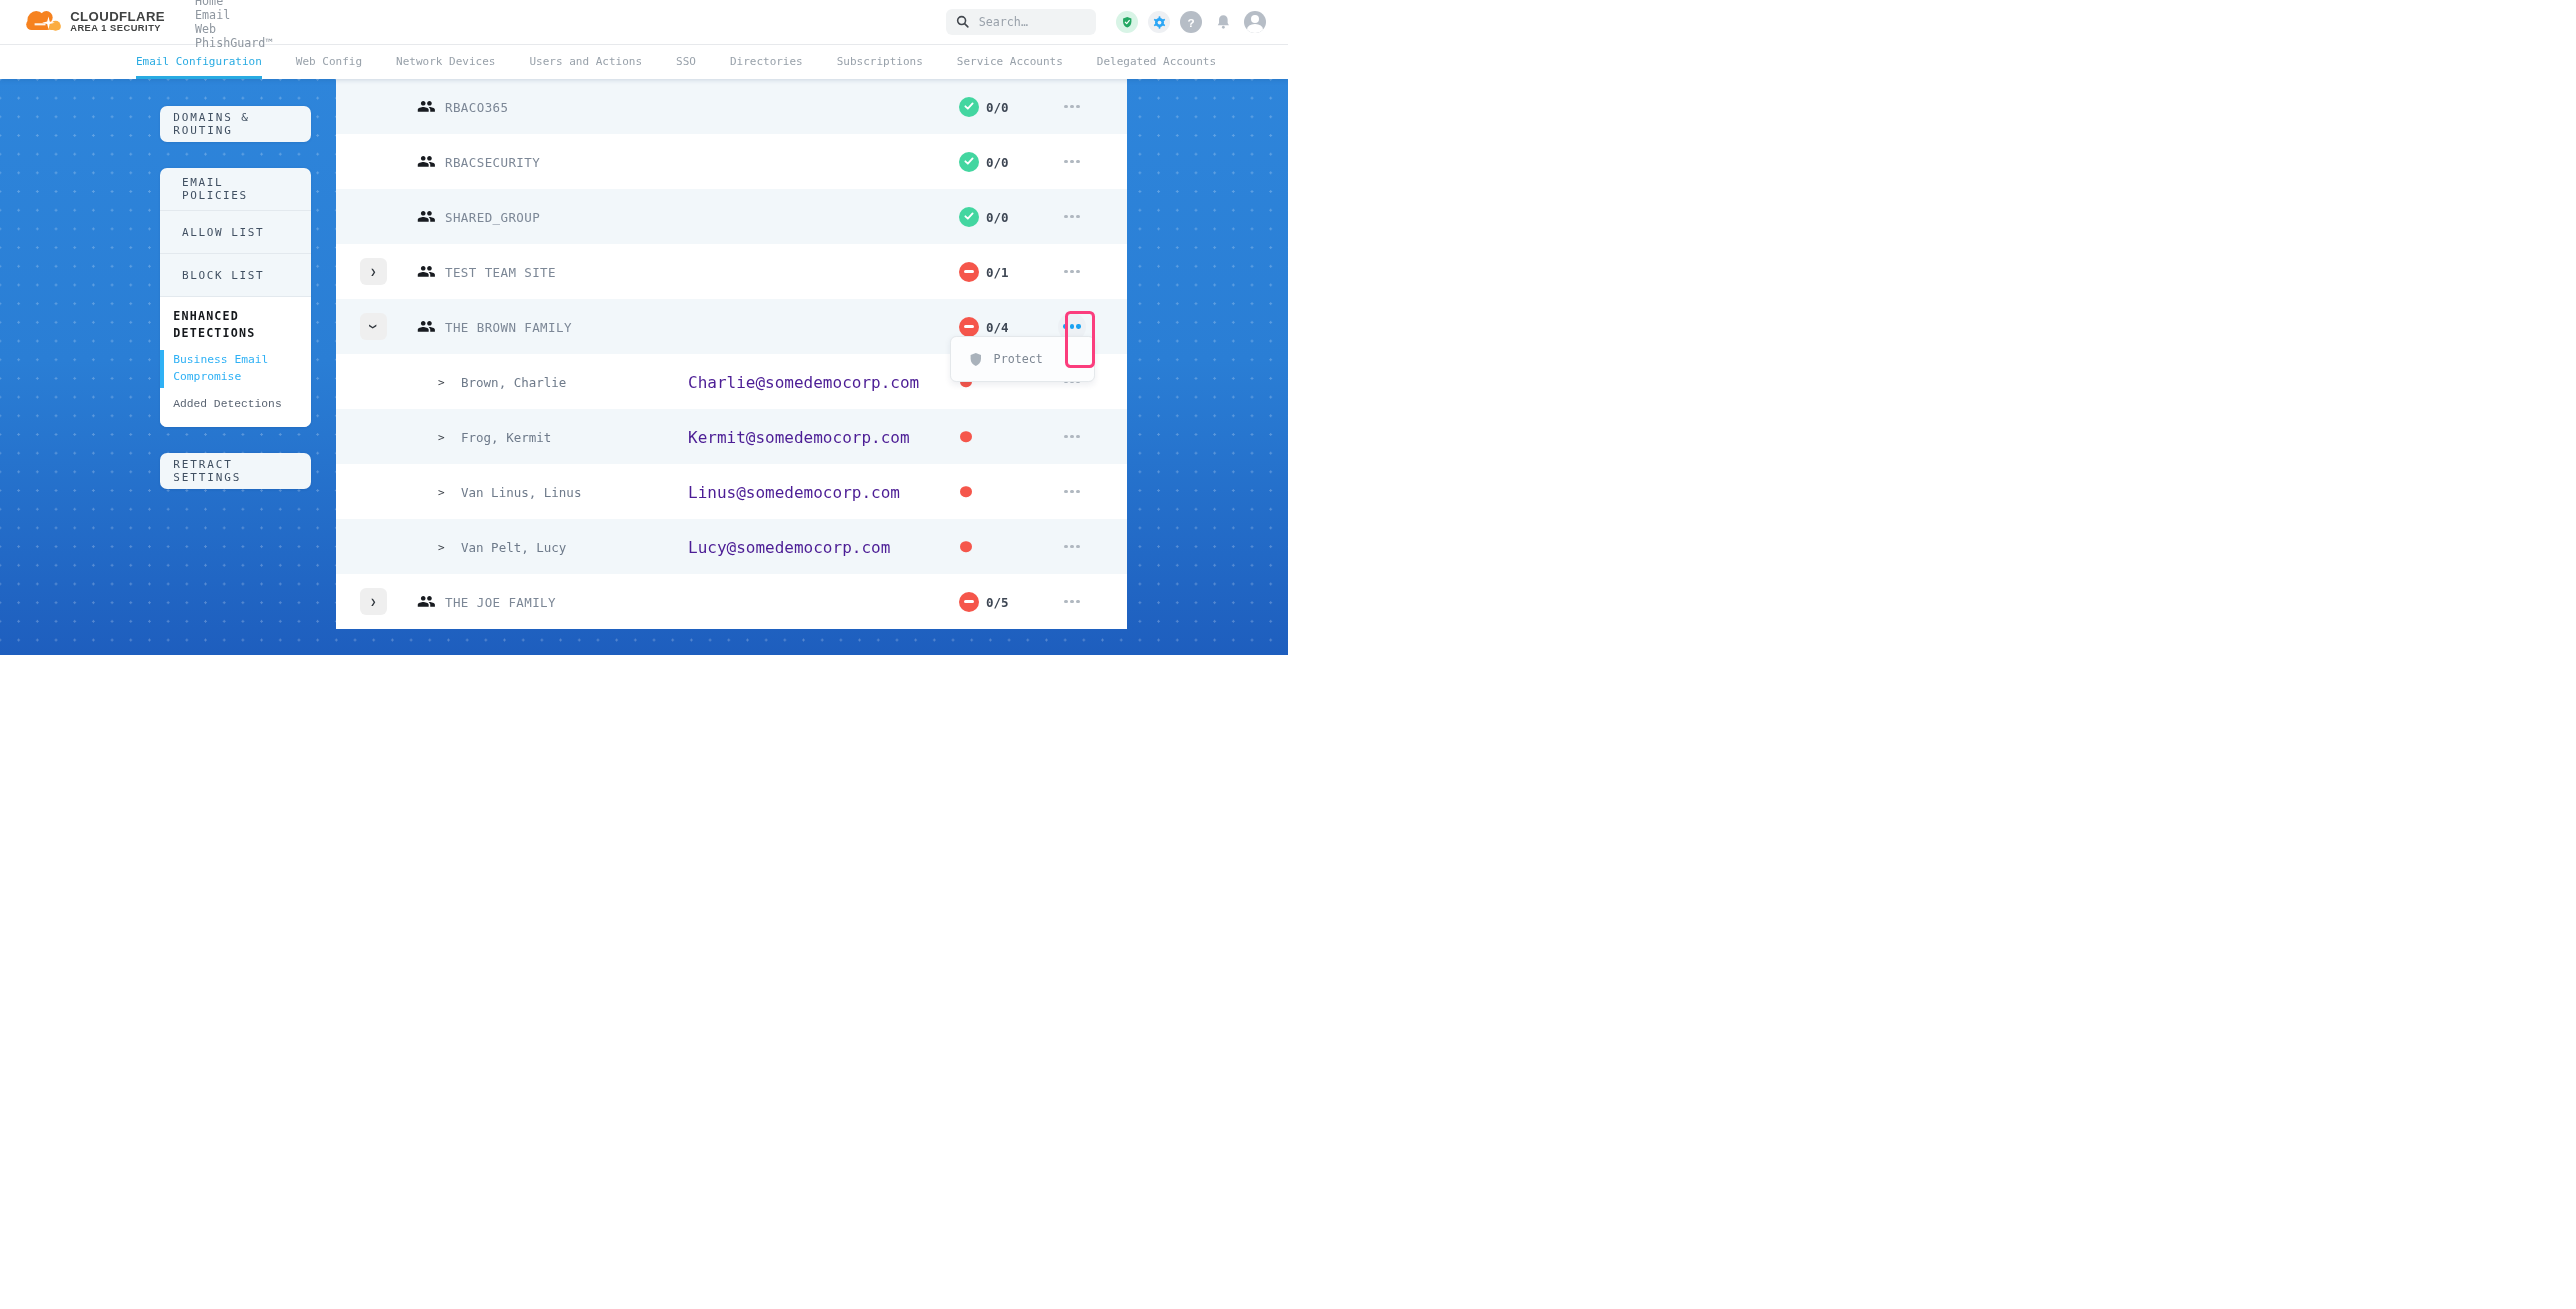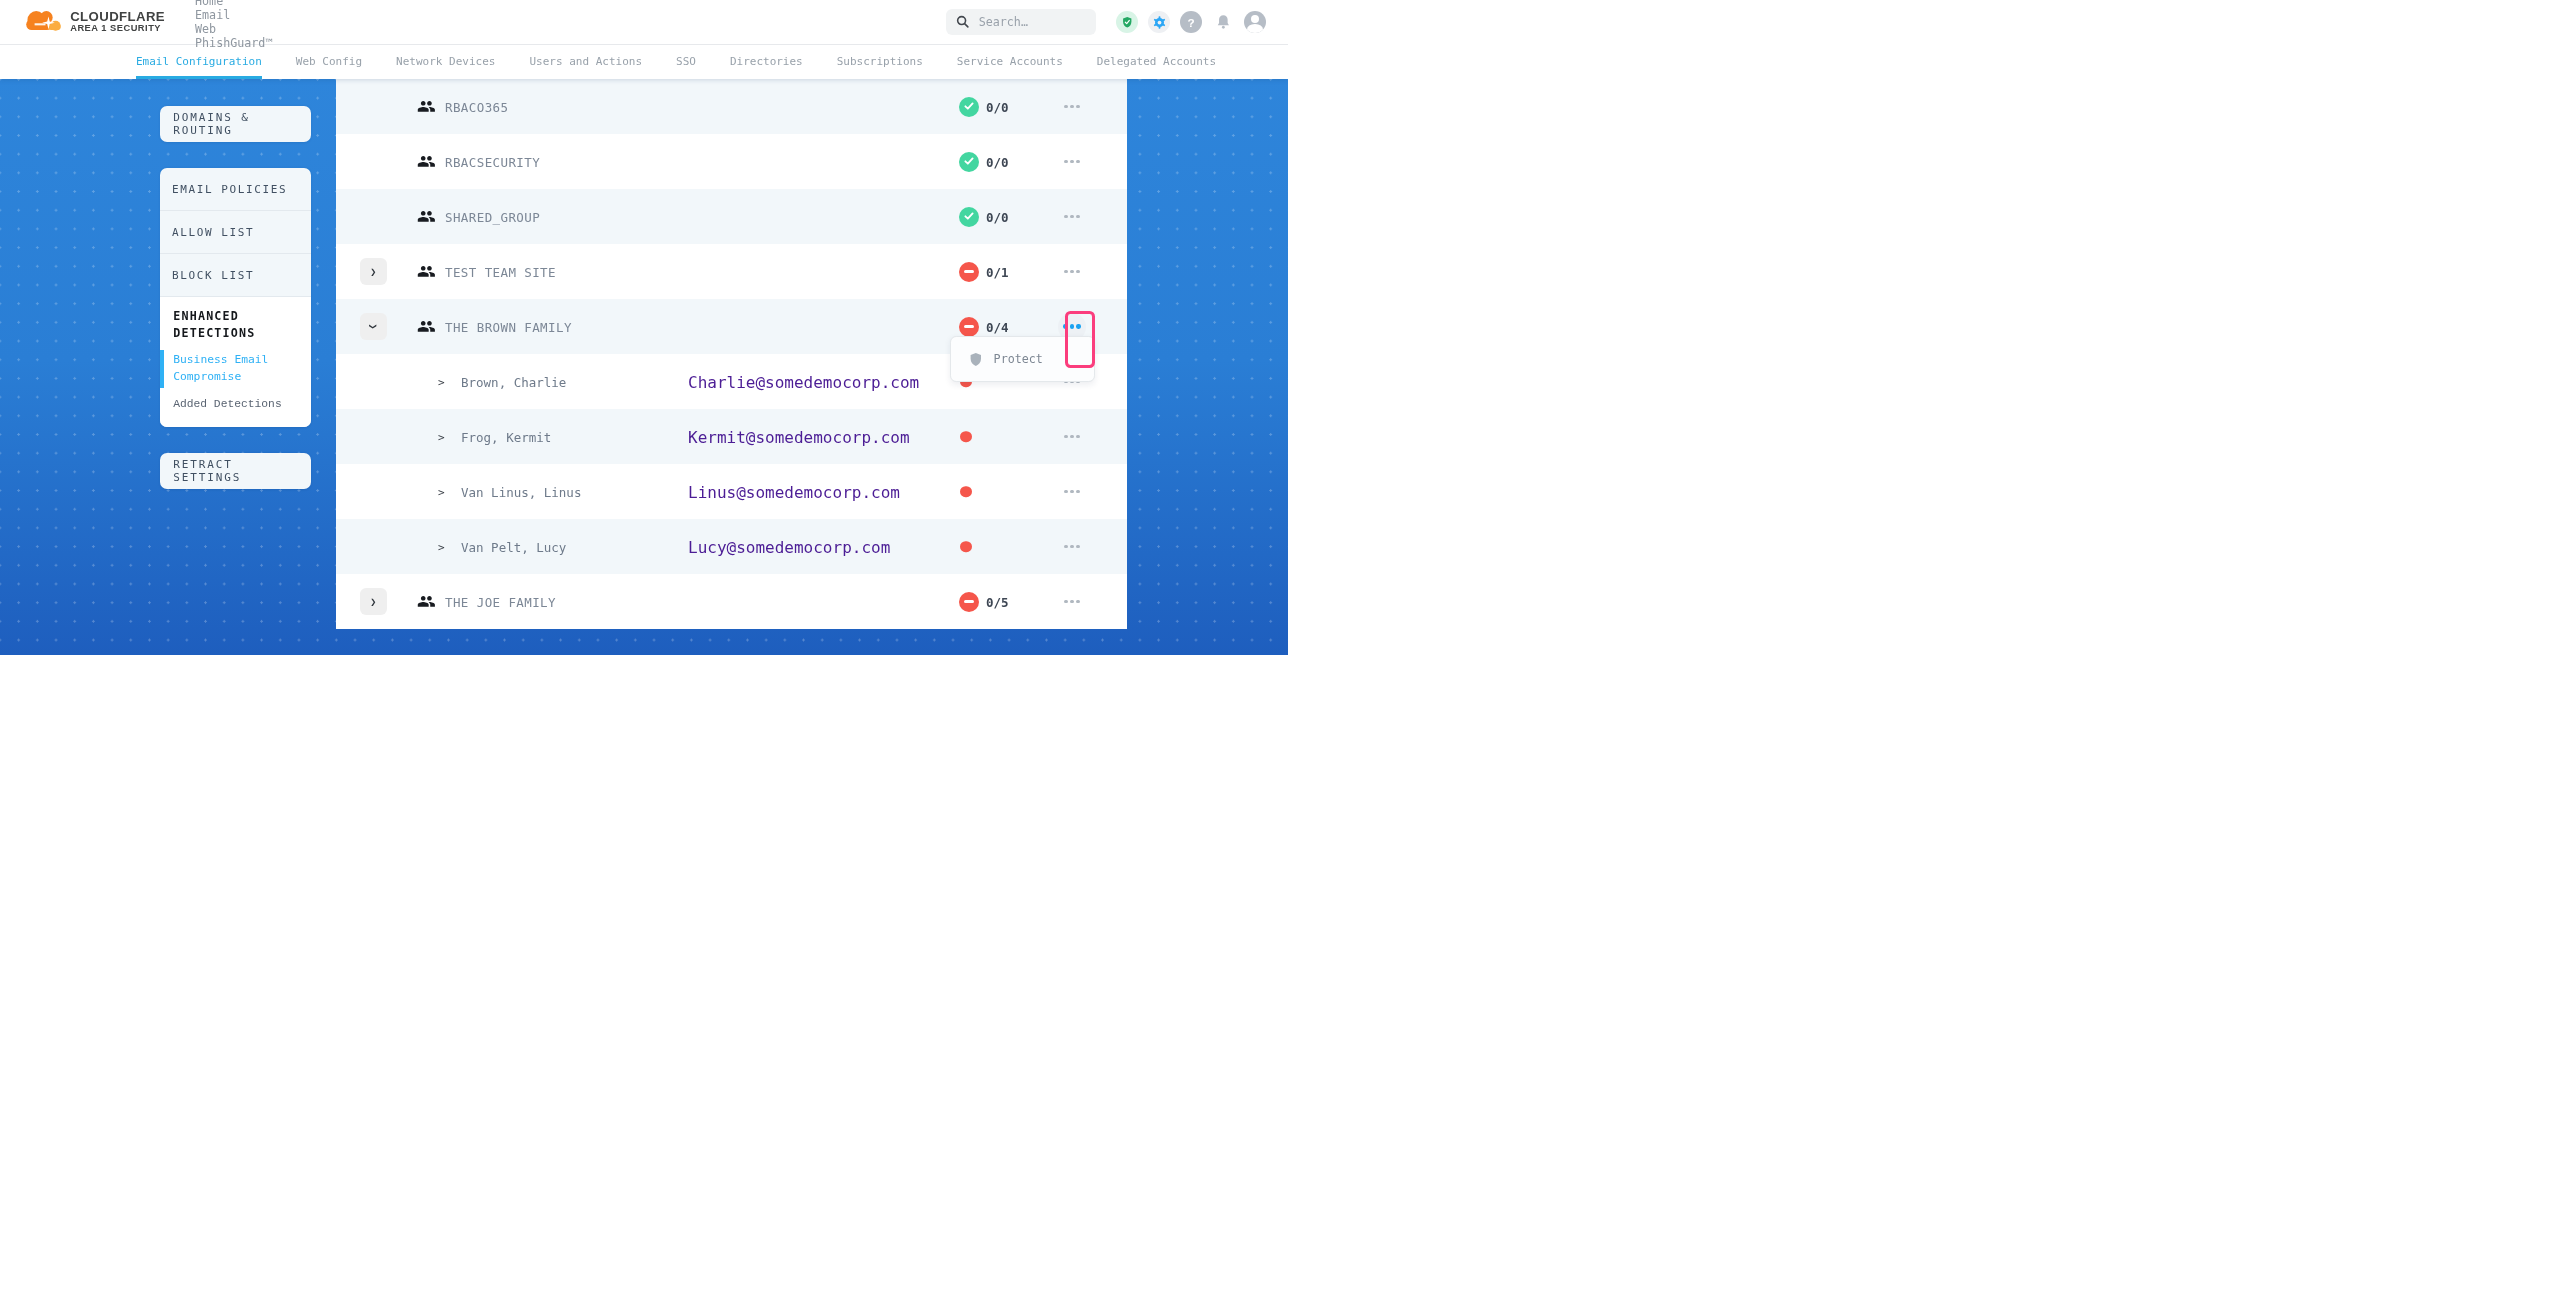--- a/index.html
+++ b/index.html
@@ -43,21 +43,21 @@
   .tab{position:relative;font-size:11px;color:#98a1aa;height:100%;display:flex;align-items:center;cursor:pointer;white-space:nowrap;}
   .tab.active{color:#29abe2;}
   .tab.active::after{content:"";position:absolute;left:0;right:0;bottom:0;height:3.1px;background:#29abe2;}
 
   
   .sidebar{position:absolute;left:160px;top:106px;width:151px;z-index:2;}
   .card{background:#f2f7fa;border-radius:7px;overflow:hidden;box-shadow:0 0.8px 2.3px rgba(10,40,90,.12);}
   .card + .card{margin-top:26px;}
   .card-single{height:36px;display:flex;align-items:center;padding:0 13.2px;
     font-size:11px;color:#415062;letter-spacing:1.9px;cursor:pointer;}
-  .side-item{height:42px;display:flex;align-items:center;padding:0 12px;font-size:11px;
+  .side-item{height:42px;display:flex;align-items:center;padding:0 22px;font-size:11px;
     color:#415062;letter-spacing:1.6px;border-bottom:0.8px solid #e3e9ee;cursor:pointer;}
   .enh-section{background:#fff;padding:11px 13.2px 14px 13.2px;}
   .enh-title{font-size:11.7px;font-weight:bold;color:#15181c;letter-spacing:1.2px;line-height:1.45;cursor:pointer;}
   .enh-child{position:relative;font-size:11.3px;line-height:1.5;margin-top:10px;cursor:pointer;}
   .enh-child.active{color:#2fb1f5;}
   .enh-child.active::before{content:"";position:absolute;left:-13.2px;top:-2.3px;bottom:-2.3px;width:3.9px;background:#2fb1f5;}
   .enh-child.plain{color:#5a6472;font-family:Liberation Mono, monospace;}
   .retract{margin-top:29px;}
 
   

